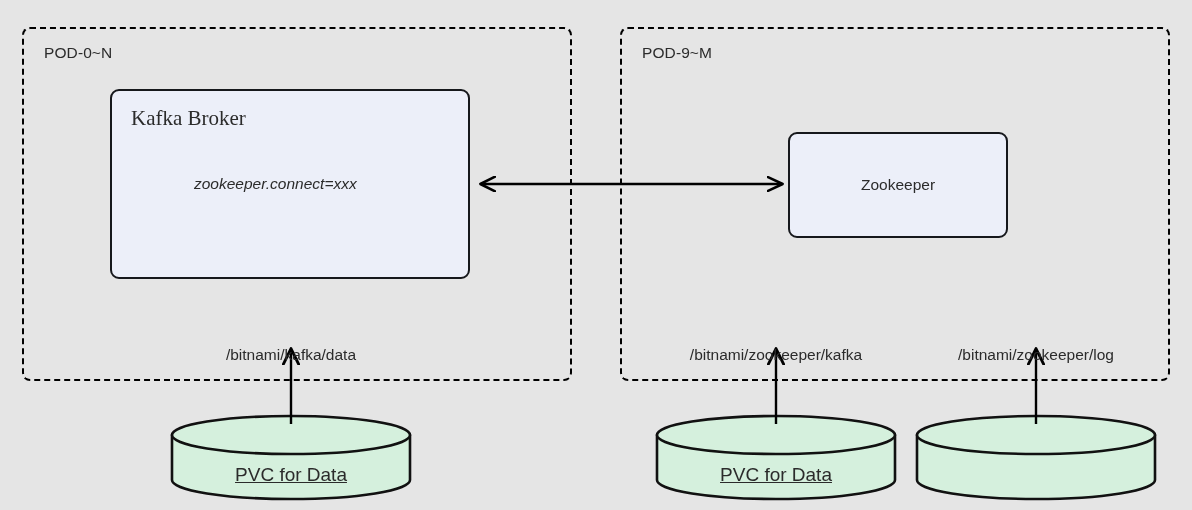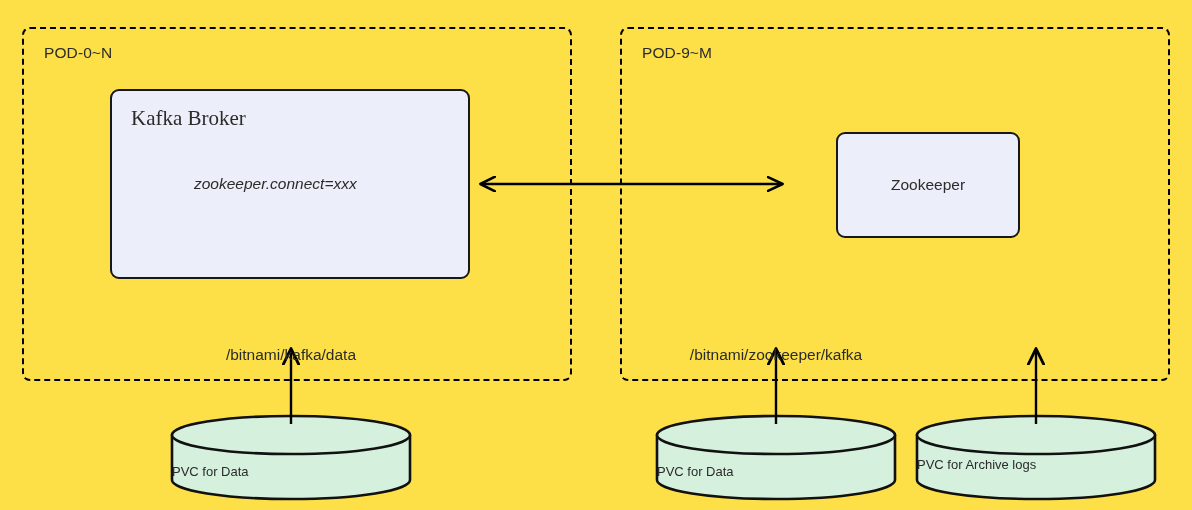--- a/index.html
+++ b/index.html
@@ -9,21 +9,21 @@
     background: #ffffff;
   }
   body {
     font-family: "Liberation Sans", "DejaVu Sans", sans-serif;
     -webkit-font-smoothing: antialiased;
   }
   #canvas {
     position: relative;
     width: 1192px;
     height: 510px;
-    background: #fde047;
+    background: #e5e5e5;
     overflow: hidden;
   }
 
   
   .pod-container {
     position: absolute;
     border: 2.5px dashed #000000;
     border-radius: 8px;
     background: transparent;
     box-sizing: border-box;
@@ -85,23 +85,25 @@
     left: 0;
     top: 0;
     width: 1192px;
     height: 510px;
     pointer-events: none;
   }
 
   
   .cyl-label {
     position: absolute;
-    font-size: 13px;
+    font-size: 19px;
     color: #2b2b2b;
+    text-align: center;
     white-space: nowrap;
+    text-decoration: underline;
   }
 
   
   .watermark {
     position: absolute;
     font-size: 24px;
     color: rgba(120,120,125,0.55);
     white-space: nowrap;
     font-family: "DejaVu Sans", sans-serif;
     letter-spacing: 1px;
@@ -160,24 +162,24 @@
 
   <div class="proc-box" style="left:110px; top:89px; width:360px; height:190px;"></div>
   <div class="proc-title" style="left:131px; top:106px;">Kafka Broker</div>
   <div class="proc-sub" style="left:194px; top:175px;font-style:italic;">zookeeper.connect=xxx</div>
 
   <div class="path-label" style="left:181px; top:326px; width:220px;">/bitnami/kafka/data</div>
 
   <div class="pod-container" style="left:620px; top:27px; width:550px; height:354px;"></div>
   <div class="pod-label" style="left:642px; top:44px;">POD-9~M</div>
 
-  <div class="proc-box" style="left:788px; top:132px; width:184px; height:106px;margin-left:48px;">
+  <div class="proc-box" style="left:788px; top:132px; width:220px; height:106px;">
     <div class="proc-center-label">Zookeeper</div>
   </div>
 
   <div class="path-label" style="left:650px; top:326px; width:252px;">/bitnami/zookeeper/kafka</div>
+  <div class="path-label" style="left:912px; top:326px; width:248px;">/bitnami/zookeeper/log</div>
 
   <div class="cyl-label" style="left:172px; top:464px; width:238px;">PVC for Data</div>
   <div class="cyl-label" style="left:657px; top:464px; width:238px;">PVC for Data</div>
-  <div class="cyl-label" style="left:917px; top:457px; width:238px;">PVC for Archive logs</div>
 
 
 </div>
 
 </body></html>

